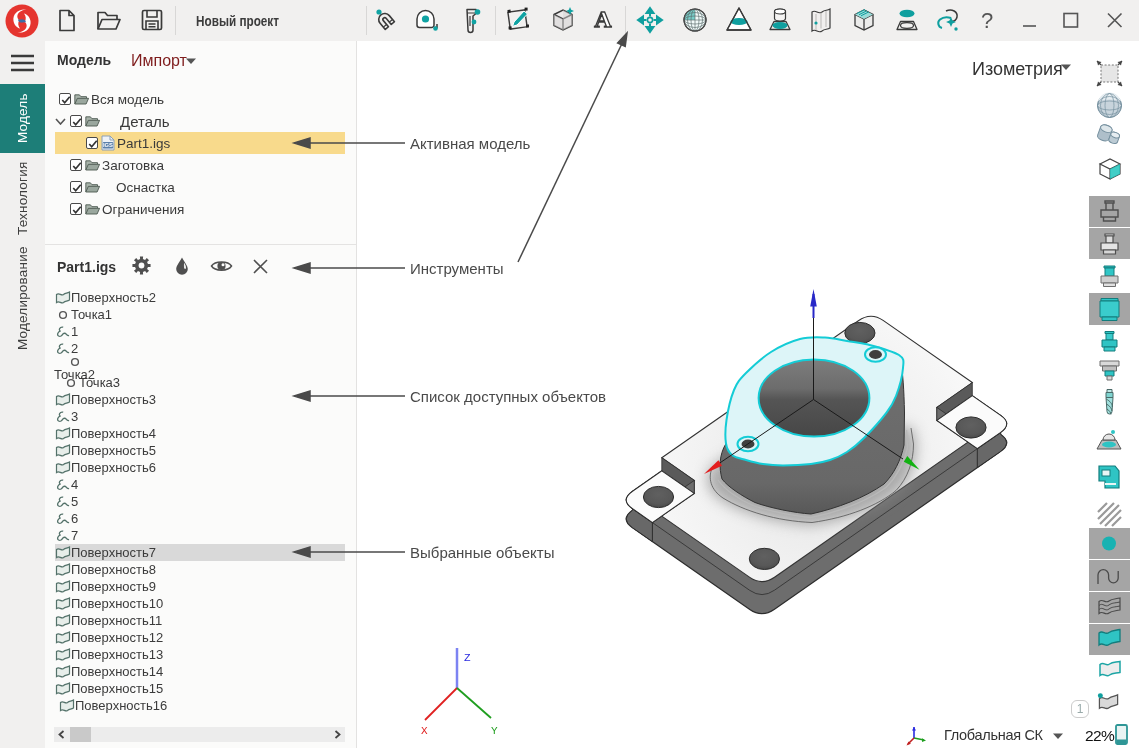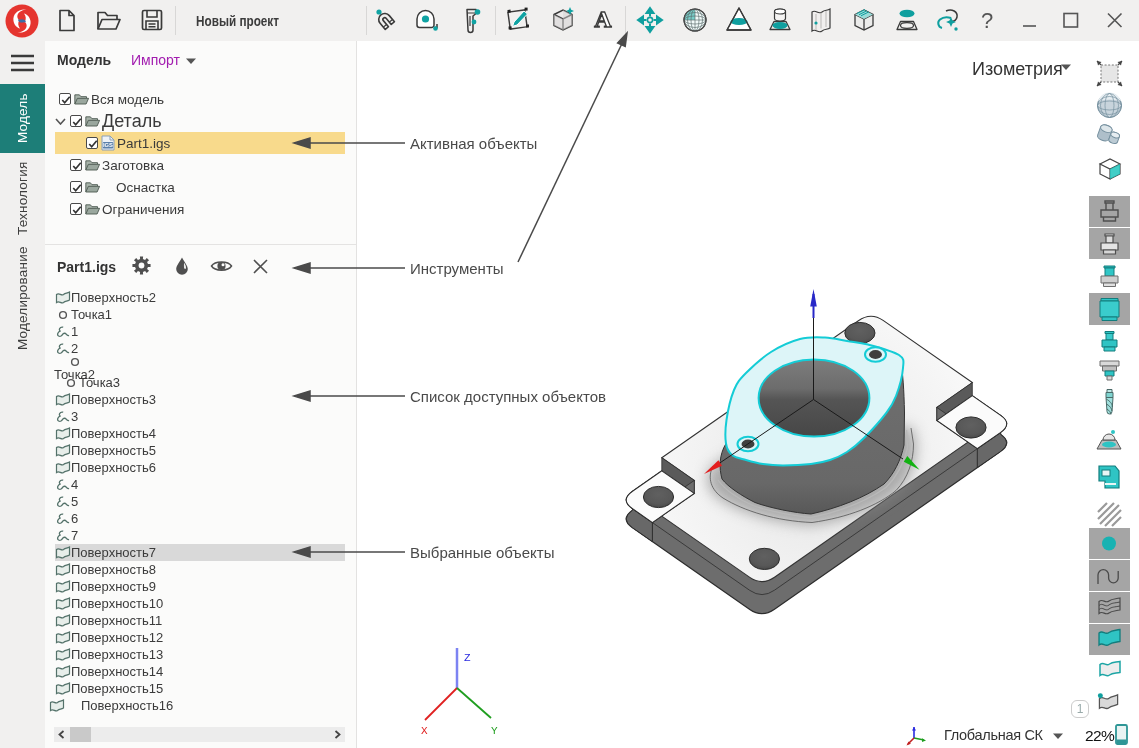--- a/index.html
+++ b/index.html
@@ -146,21 +146,21 @@
   </svg>
 
 <svg class="abs" style="left:11px;top:54px" width="23" height="18" viewBox="0 0 23 18">
  <path d="M0,2 h23 M0,9 h23 M0,16 h23" stroke="#3a3a3a" stroke-width="2.6"></path>
 </svg>
 <div class="abs vtab" style="top:84px;height:69px;background:#1d7e78;color:#fff;line-height:45px">Модель</div>
 <div class="abs vtab" style="top:158px;height:80px;line-height:45px">Технология</div>
 <div class="abs vtab" style="top:252px;height:98px;line-height:45px">Моделирование</div>
 
 <div class="abs" style="left:57px;top:52px;font-size:14px;font-weight:bold;color:#333">Модель</div>
-<div class="abs" style="left:131px;top:52px;font-size:14px;color:#a21caf">Импорт</div>
+<div class="abs" style="left:131px;top:52px;font-size:16px;color:#7f1d1d">Импорт</div>
 <svg class="abs" style="left:185px;top:57px" width="12" height="8" viewBox="0 0 12 8">
     <path d="M1,1.5 L6,7 L11,1.5 Z" fill="#555"></path>
   </svg>
 
 <div class="abs row" style="left:55px;top:132px;background:#f8da8c;width:290px"></div>
 <div class="abs row" style="left:45px;top:88px">
  <div style="width:14px"></div>
     <span class="cb">
       <svg width="14" height="14" viewBox="0 0 15 15">
         <path d="M3.5,7.5 l2.6,3 L11.5,4" fill="none" stroke="#333" stroke-width="1.8"></path>
@@ -178,21 +178,21 @@
     </svg>
  <span class="cb" style="margin-left:4px">
       <svg width="14" height="14" viewBox="0 0 15 15">
         <path d="M3.5,7.5 l2.6,3 L11.5,4" fill="none" stroke="#333" stroke-width="1.8"></path>
       </svg>
     </span>
  <svg style="margin-left:3px" width="15" height="12" viewBox="0 0 18 14">
       <path d="M1,13 V2 h5.5 l1.8,2.2 H15 v2" fill="#a9b4ab" stroke="#4e5a52" stroke-width="1.1"></path>
       <path d="M1,13 L4,6.2 H17.5 L14.5,13 Z" fill="#9aa79e" stroke="#4e5a52" stroke-width="1.1"></path>
     </svg>
- <span style="margin-left:2px;font-size:18px;color:#3a3a3a">Деталь</span>
+ <span style="margin-left:20px;font-size:15px;color:#3a3a3a">Деталь</span>
 </div>
 <div class="abs row" style="left:45px;top:132px">
  <div style="width:41px"></div>
     <span class="cb">
       <svg width="14" height="14" viewBox="0 0 15 15">
         <path d="M3.5,7.5 l2.6,3 L11.5,4" fill="none" stroke="#333" stroke-width="1.8"></path>
       </svg>
     </span>
  <svg style="margin-left:3px" width="14" height="16" viewBox="0 0 14 16">
       <path d="M1,1 h8 l4,4 v10 h-12 Z" fill="#eef2f7" stroke="#8aa0b8" stroke-width="1"></path>
@@ -448,41 +448,41 @@
       <span>Поверхность14</span>
     </div>
     <div class="litem" style="left:54px;top:680px;">
       <span class="licon">
         <svg width="16" height="13" viewBox="0 0 16 13">
           <path d="M1.5,3.5 c3,-2.5 4.5,2 7,0 c2,-1.7 3.5,-1 6,-2.5 v8 c-2.5,1.5 -4,.8 -6,2.5 c-2.5,2 -4,-2.5 -7,0 Z" fill="#e7eeea" stroke="#54726a" stroke-width="1.2"></path>
         </svg>
       </span>
       <span>Поверхность15</span>
     </div>
-    <div class="litem" style="left:48px;top:697px;gap:16px;">
+    <div class="litem" style="left:58px;top:697px;">
       <span class="licon">
         <svg width="16" height="13" viewBox="0 0 16 13">
           <path d="M1.5,3.5 c3,-2.5 4.5,2 7,0 c2,-1.7 3.5,-1 6,-2.5 v8 c-2.5,1.5 -4,.8 -6,2.5 c-2.5,2 -4,-2.5 -7,0 Z" fill="#e7eeea" stroke="#54726a" stroke-width="1.2"></path>
         </svg>
       </span>
       <span>Поверхность16</span>
     </div>
   </div>
 
 <div class="abs" style="left:54px;top:727px;width:291px;height:15px;background:#ececec">
  <div class="abs" style="left:16px;top:0;width:21px;height:15px;background:#c9c9c9"></div>
  <svg class="abs" style="left:3px;top:3px" width="9" height="9" viewBox="0 0 9 9">
       <path d="M6.5,1 L2.5,4.5 L6.5,8" fill="none" stroke="#444" stroke-width="1.8"></path>
     </svg>
  <svg class="abs" style="left:279px;top:3px" width="9" height="9" viewBox="0 0 9 9">
       <path d="M2.5,1 L6.5,4.5 L2.5,8" fill="none" stroke="#444" stroke-width="1.8"></path>
     </svg>
 </div>
 
-<div class="ann" style="left:410px;top:135px">Активная объекты</div>
+<div class="ann" style="left:410px;top:135px">Активная модель</div>
 <div class="ann" style="left:410px;top:260px">Инструменты</div>
 <div class="ann" style="left:410px;top:388px">Список доступных объектов</div>
 <div class="ann" style="left:410px;top:544px">Выбранные объекты</div>
 <svg class="abs" style="left:280px;top:28px;pointer-events:none" width="400" height="540" viewBox="0 0 400 540">
  <g stroke="#4a4a4a" stroke-width="1.5" fill="#4a4a4a">
   <path d="M27,115 H125"></path>
       <path d="M14,115 l16,-5 v10 Z"></path>
   <path d="M27,240 H125"></path>
       <path d="M14,240 l16,-5 v10 Z"></path>
   <path d="M238,234 L341.4,16.7"></path>

